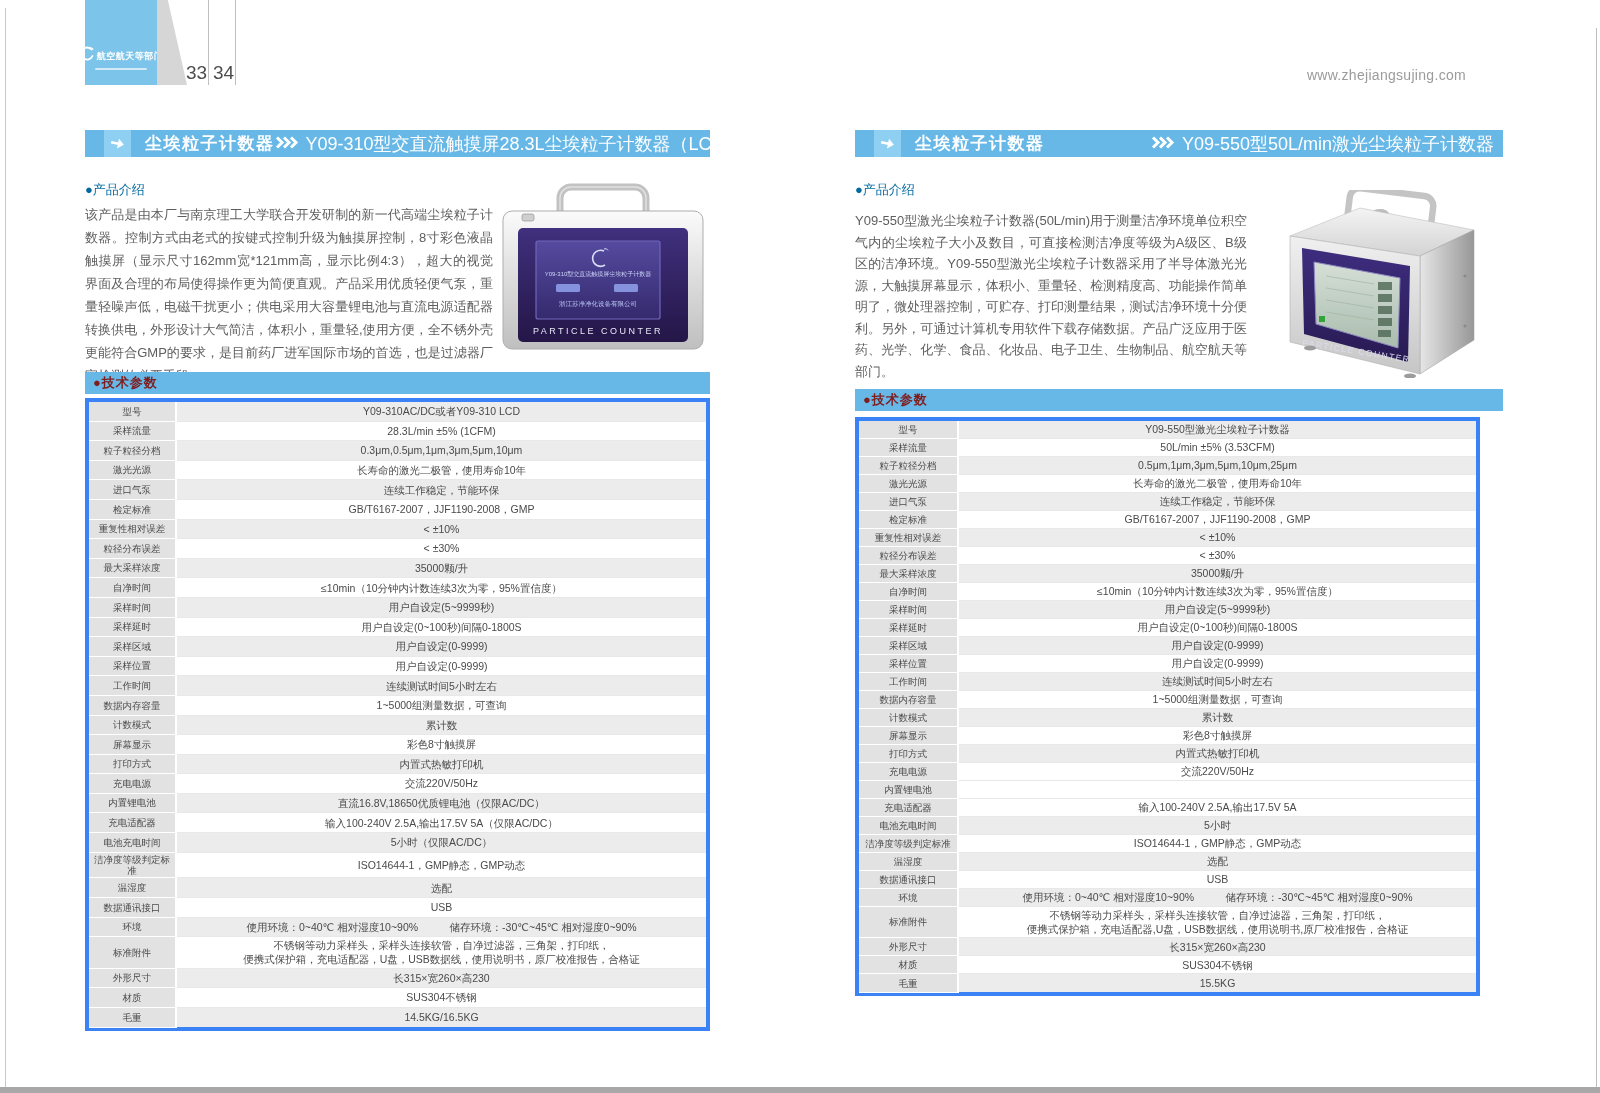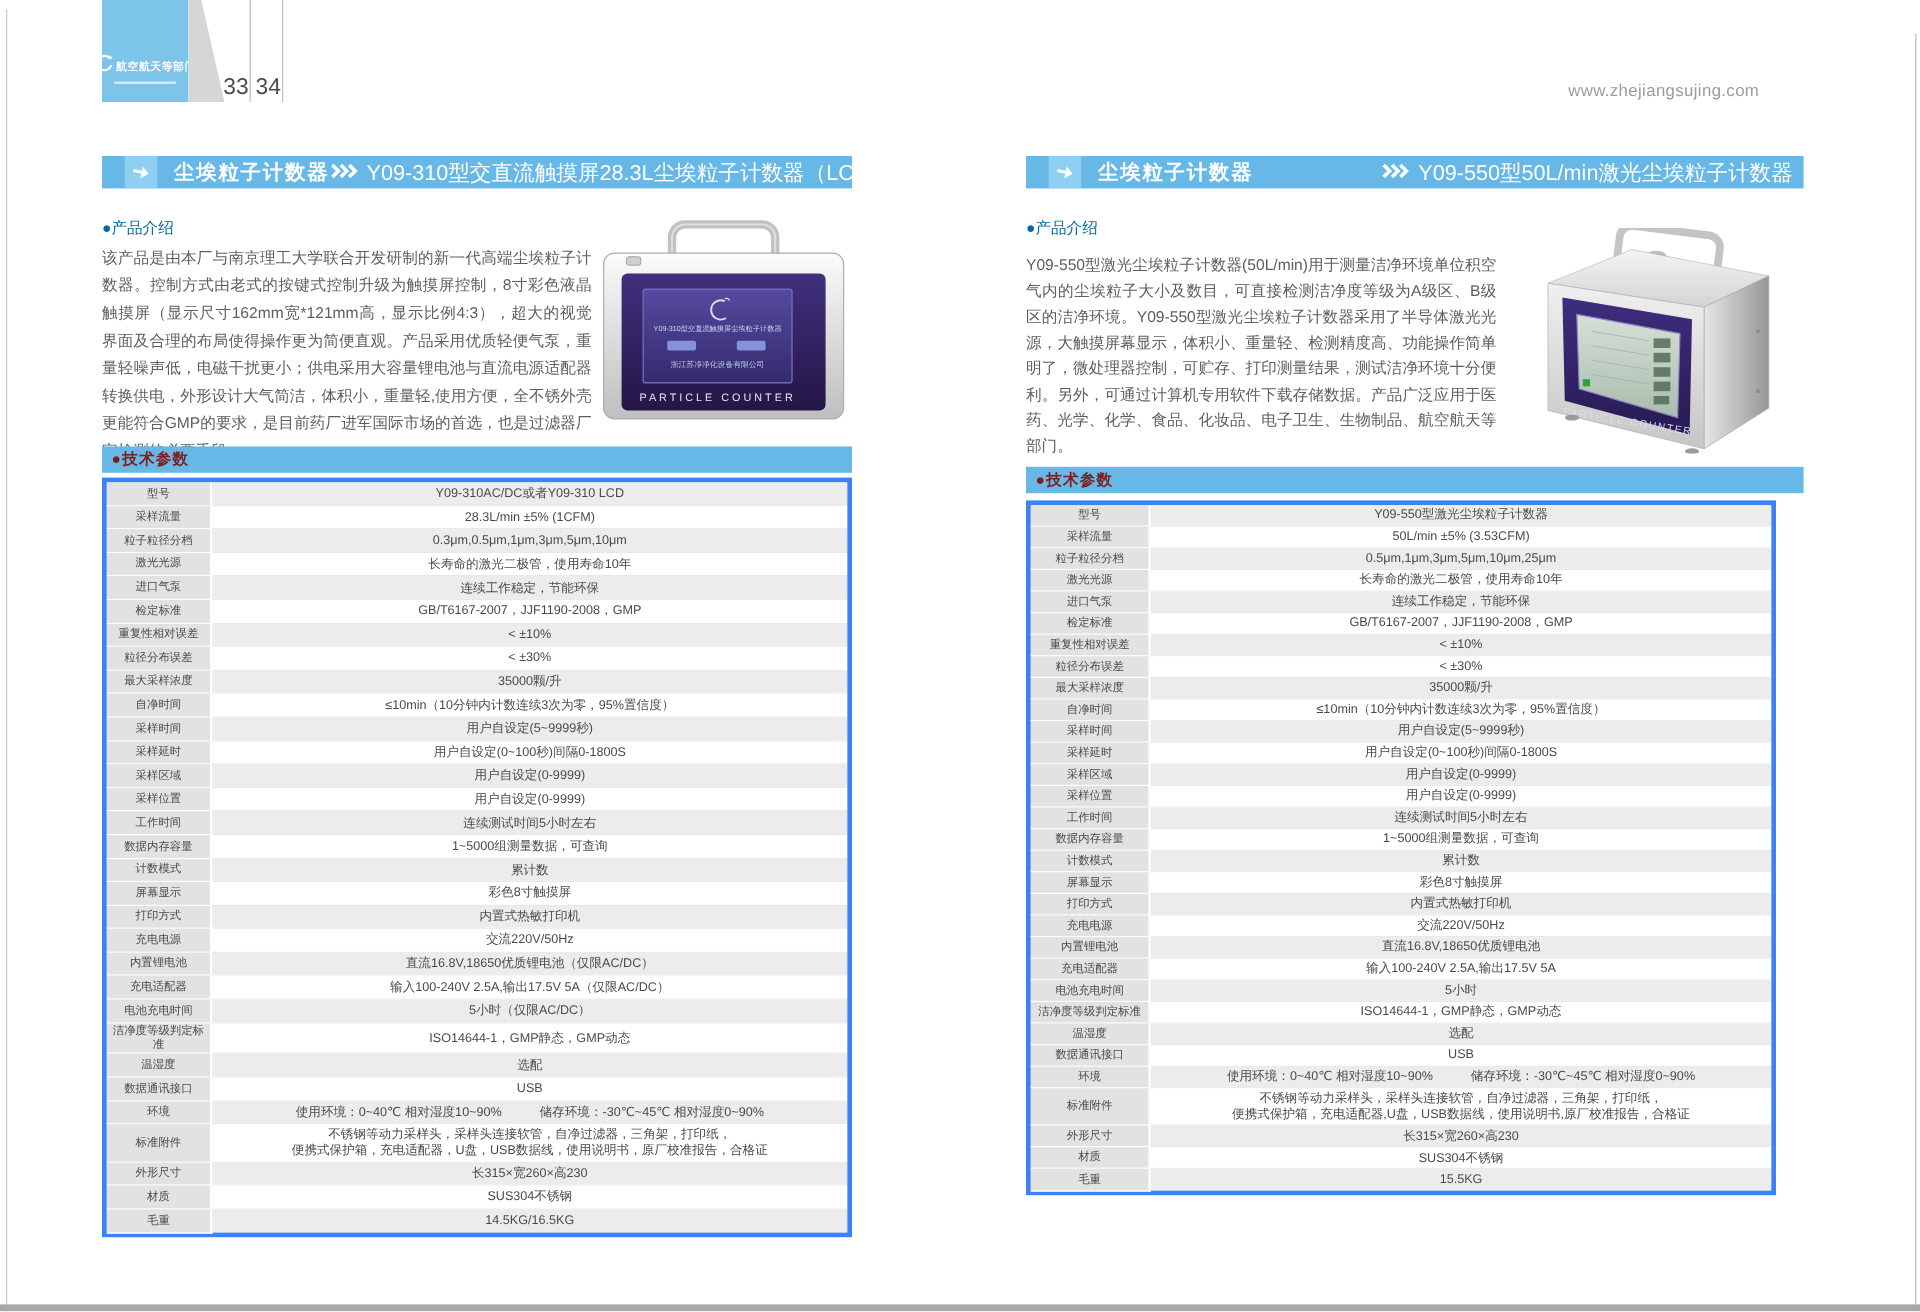--- a/index.html
+++ b/index.html
@@ -436,21 +436,20 @@
       <div class="trow odd">
         <div class="tlabel">打印方式</div>
         <div class="tvalue">内置式热敏打印机</div>
       </div>
       <div class="trow even">
         <div class="tlabel">充电电源</div>
         <div class="tvalue">交流220V/50Hz</div>
       </div>
       <div class="trow odd">
         <div class="tlabel">内置锂电池</div>
-        <div class="tvalue">直流16.8V,18650优质锂电池</div>
       </div>
       <div class="trow even">
         <div class="tlabel">充电适配器</div>
         <div class="tvalue">输入100-240V 2.5A,输出17.5V 5A</div>
       </div>
       <div class="trow odd">
         <div class="tlabel">电池充电时间</div>
         <div class="tvalue">5小时</div>
       </div>
       <div class="trow even">

